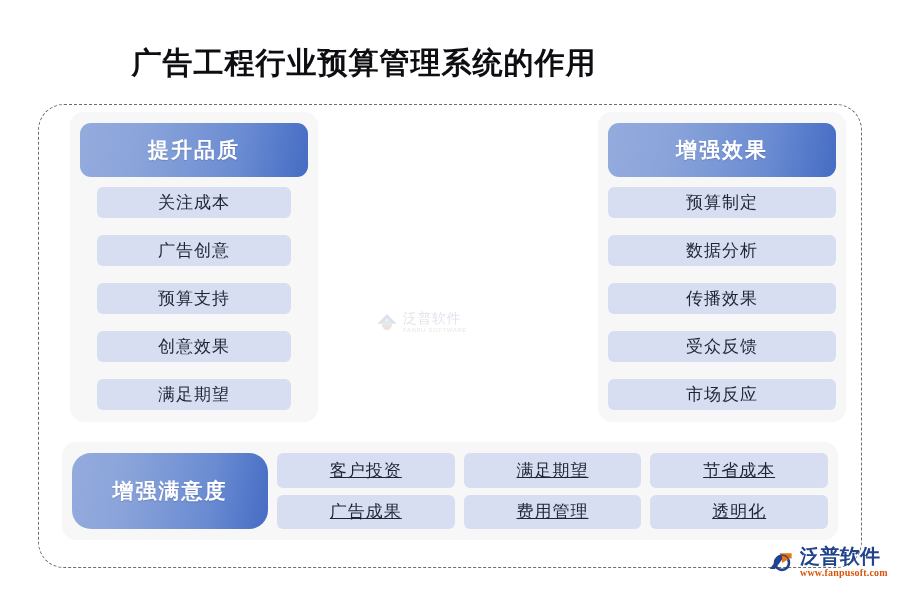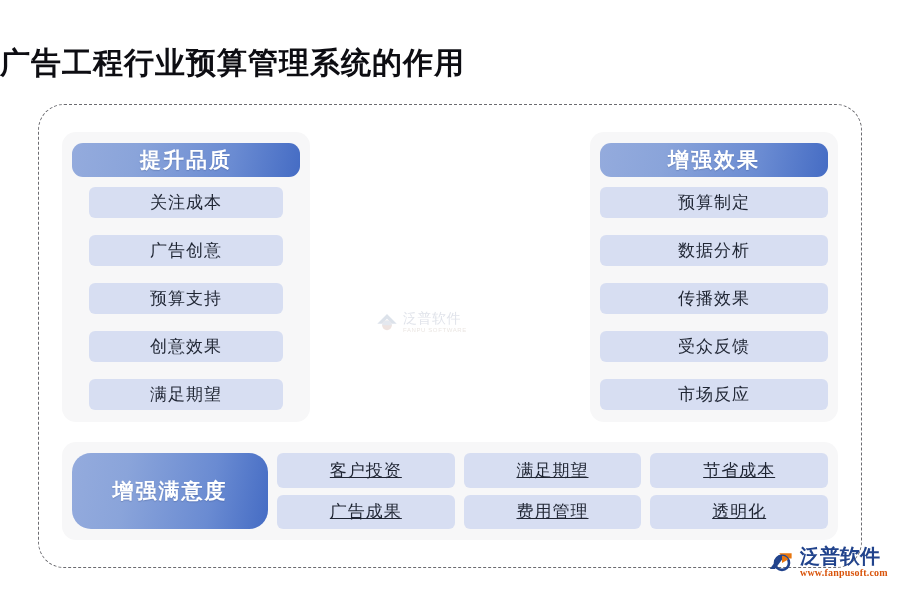--- a/index.html
+++ b/index.html
@@ -14,21 +14,21 @@
     overflow: hidden;
     position: relative;
   }
 
   
   .page-title {
     position: absolute;
     top: 44px;
     left: 0;
     width: 728px;
-    text-align: left;
+    text-align: center;
     font-size: 30px;
     font-weight: bold;
     color: #0d0d12;
     letter-spacing: 1px;
     line-height: 38px;
   }
 
   
   .dashed-frame {
     position: absolute;
@@ -37,26 +37,27 @@
     width: 824px;
     height: 464px;
     border: 1.5px dashed #6b6b70;
     border-radius: 26px;
     box-sizing: border-box;
   }
 
   
   .columns-row {
     position: absolute;
-    left: 62px;
+    left: 70px;
     top: 132px;
     width: 776px;
     height: 290px;
     display: flex;
     justify-content: space-between;
+    align-items: flex-end;
   }
   .column-panel {
     width: 248px;
     background: #f7f7f8;
     border-radius: 14px;
     padding: 11px 10px 12px 10px;
     box-sizing: border-box;
     display: flex;
     flex-direction: column;
   }

